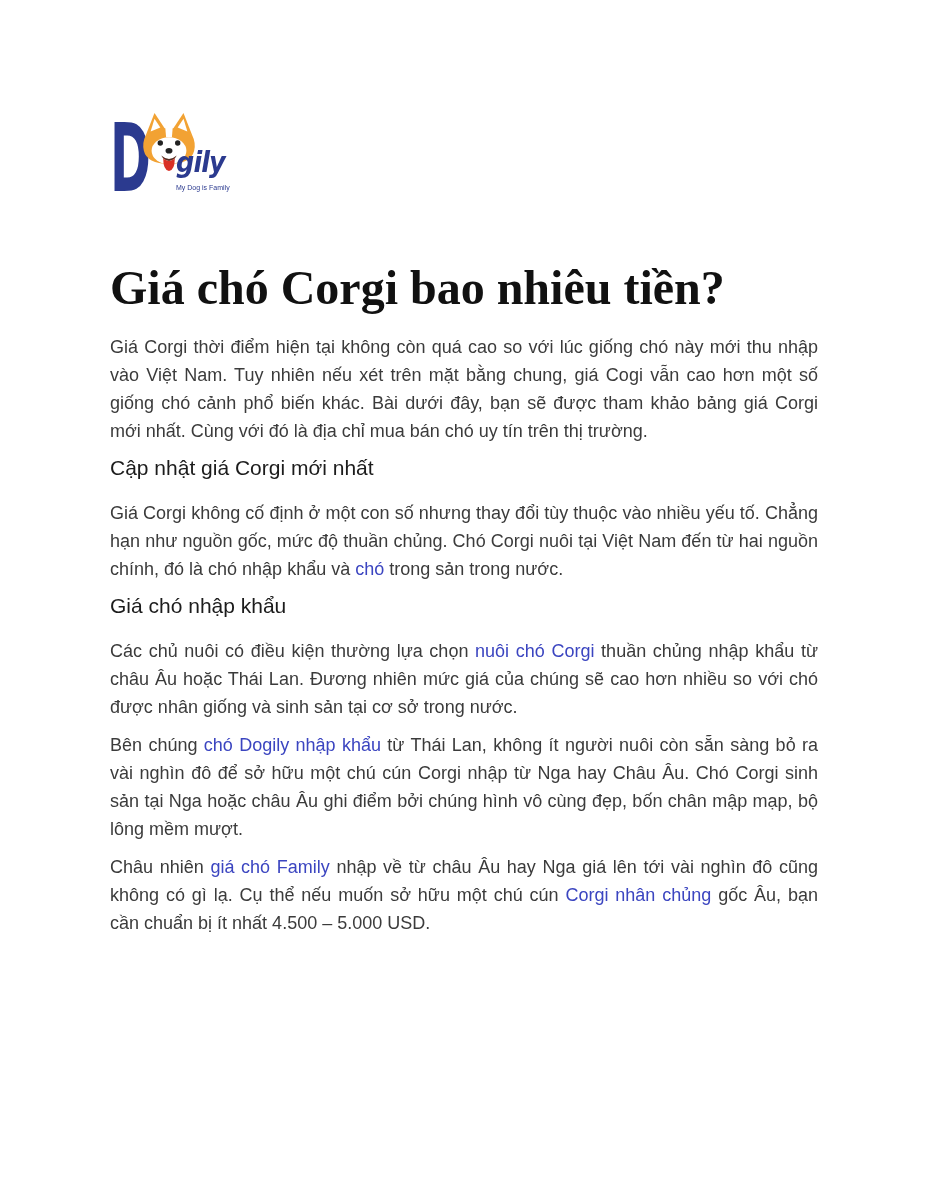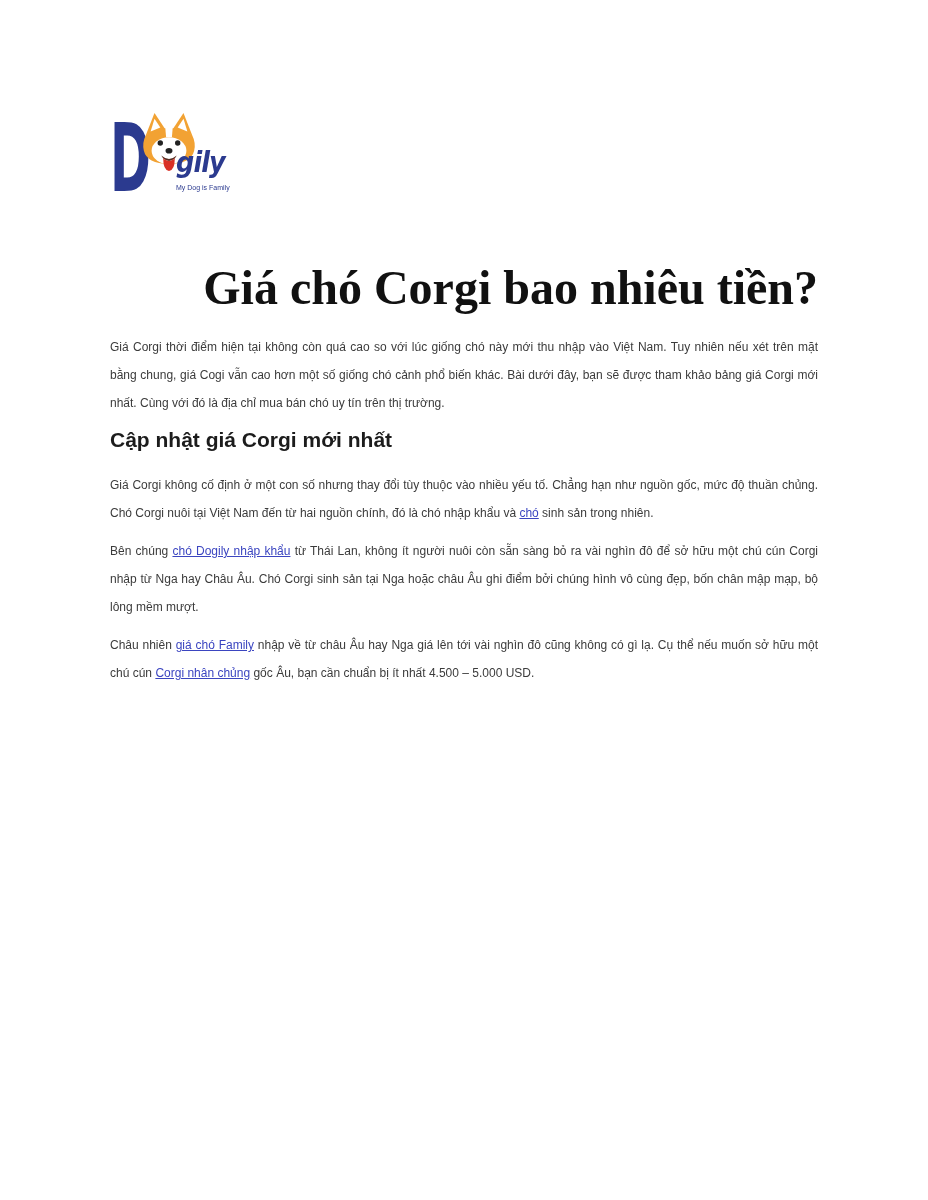--- a/index.html
+++ b/index.html
@@ -63,38 +63,36 @@
     white-space:nowrap;
   }
   
   h1.article-title{
     margin-top:64px;
     font-family:"Liberation Serif", serif;
     font-weight:bold;
     font-size:48px;line-height:55px;
     color:#111111;
     margin-bottom:18px;
-    text-align:right;
   }
   h2.section-heading{
     font-family:"Liberation Sans", sans-serif;
-    font-weight:bold;
+    font-weight:normal;
     font-size:21px;line-height:26px;
     color:var(--heading-text);
     margin:10px 0 18px 0;
   }
   p.body-text{
-    font-size:12px;line-height:28px;
+    font-size:18px;line-height:28px;
     color:var(--body-text);
     text-align:justify;
     margin:0 0 10px 0;
   }
   a.link{
     color:var(--link);
-    text-decoration:underline;
     cursor:pointer;
   }
 </style>
 </head>
 <body>
 
 <div class="content">
 
   <div class="logo">
     <span class="logo-d">D</span>
@@ -120,22 +118,24 @@
     </svg>
     <span class="logo-rest">gily</span>
     <span class="logo-tagline">My Dog is Family</span>
   </div>
 
   <h1 class="article-title">Giá chó Corgi bao nhiêu tiền?</h1>
 
   <p class="body-text">Giá Corgi thời điểm hiện tại không còn quá cao so với lúc giống chó này mới thu nhập vào Việt Nam. Tuy nhiên nếu xét trên mặt bằng chung, giá Cogi vẫn cao hơn một số giống chó cảnh phổ biến khác. Bài dưới đây, bạn sẽ được tham khảo bảng giá Corgi mới nhất. Cùng với đó là địa chỉ mua bán chó uy tín trên thị trường.</p>
 
   <h2 class="section-heading">Cập nhật giá Corgi mới nhất</h2>
-  <p class="body-text"><span>Giá Corgi không cố định ở một con số nhưng thay đổi tùy thuộc vào nhiều yếu tố. Chẳng hạn như nguồn gốc, mức độ thuần chủng. Chó Corgi nuôi tại Việt Nam đến từ hai nguồn chính, đó là chó nhập khẩu và </span><a class="link">chó</a><span> sinh sản trong nhiên.</span></p>
+  <p class="body-text"><span>Giá Corgi không cố định ở một con số nhưng thay đổi tùy thuộc vào nhiều yếu tố. Chẳng hạn như nguồn gốc, mức độ thuần chủng. Chó Corgi nuôi tại Việt Nam đến từ hai nguồn chính, đó là chó nhập khẩu và </span><a class="link">chó</a><span> trong sản trong nước.</span></p>
 
+  <h2 class="section-heading">Giá chó nhập khẩu</h2>
+  <p class="body-text"><span>Các chủ nuôi có điều kiện thường lựa chọn </span><a class="link">nuôi chó Corgi</a><span> thuần chủng nhập khẩu từ châu Âu hoặc Thái Lan. Đương nhiên mức giá của chúng sẽ cao hơn nhiều so với chó được nhân giống và sinh sản tại cơ sở trong nước.</span></p>
 
 
   <p class="body-text"><span>Bên chúng </span><a class="link">chó Dogily nhập khẩu</a><span> từ Thái Lan, không ít người nuôi còn sẵn sàng bỏ ra vài nghìn đô để sở hữu một chú cún Corgi nhập từ Nga hay Châu Âu. Chó Corgi sinh sản tại Nga hoặc châu Âu ghi điểm bởi chúng hình vô cùng đẹp, bốn chân mập mạp, bộ lông mềm mượt.</span></p>
 
   <p class="body-text"><span>Châu nhiên </span><a class="link">giá chó Family</a><span> nhập về từ châu Âu hay Nga giá lên tới vài nghìn đô cũng không có gì lạ. Cụ thể nếu muốn sở hữu một chú cún </span><a class="link">Corgi nhân chủng</a><span> gốc Âu, bạn cần chuẩn bị ít nhất 4.500 – 5.000 USD.</span></p>
 
 
 </div>
 
 </body></html>

